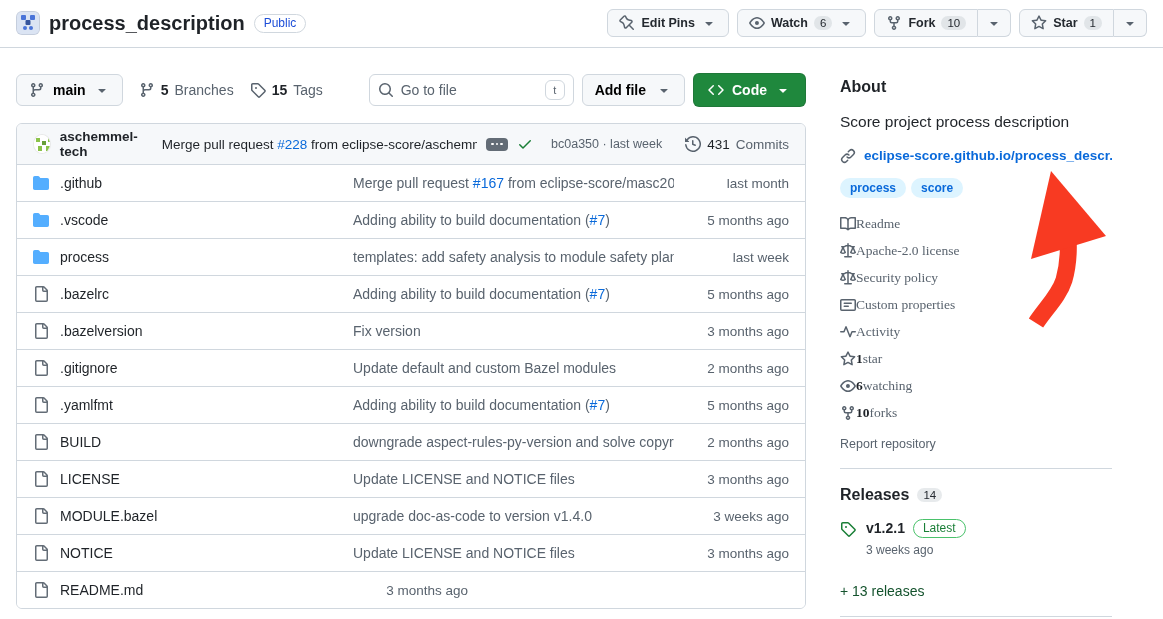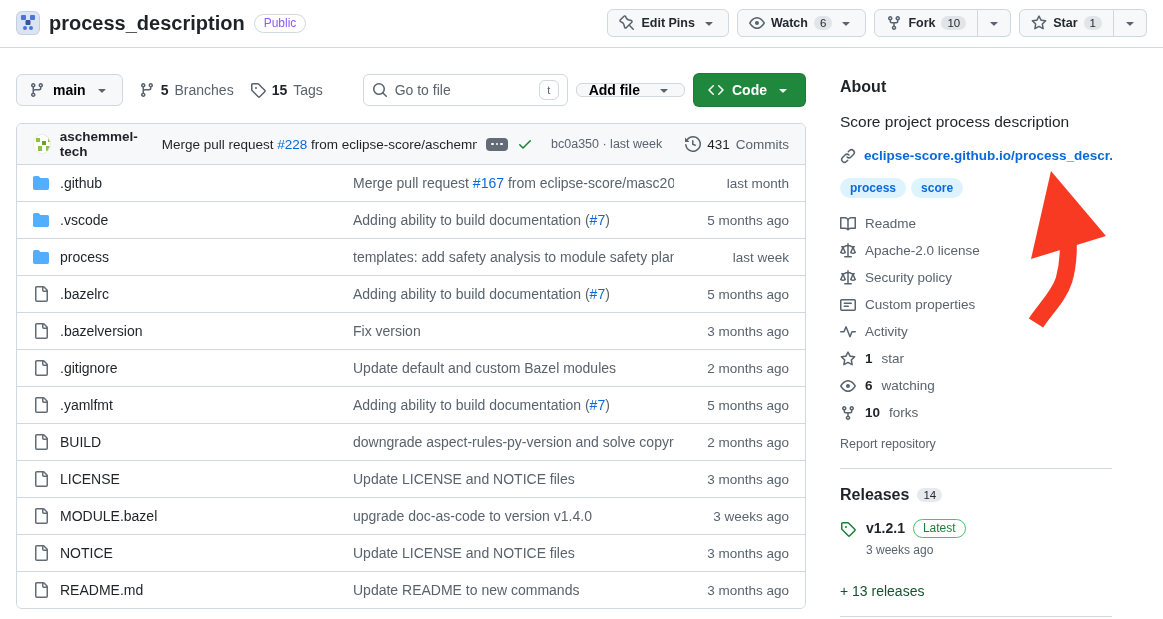--- a/index.html
+++ b/index.html
@@ -18,21 +18,21 @@
     padding: 9px 16px 10px; border-bottom: 1px solid #d0d7de;
   }
   .repo-title-group { display: flex; align-items: center; gap: 9px; }
   .org-avatar {
     width: 24px; height: 24px; border-radius: 6px; background: #d9e1f2;
     display: flex; align-items: center; justify-content: center; overflow: hidden;
     border: 1px solid rgba(31,35,40,0.1);
   }
   .repo-title { font-size: 20px; font-weight: 700; color: #1f2328; }
   .visibility-pill {
-    border: 1px solid #d0d7de; color: #8b5cf6; border-radius: 2em;
+    border: 1px solid #d0d7de; color: #1d4ed8; border-radius: 2em;
     font-size: 12px; font-weight: 500; padding: 1px 9px 2px;
   }
   .hdr-actions { display: flex; gap: 8px; align-items: center; }
   .btn {
     display: inline-flex; align-items: center; gap: 6px; height: 28px;
     padding: 8px 11px; font-size: 12.5px; font-weight: 600; color: #24292f;
     background: #f6f8fa; border: 1px solid #d0d7de; border-radius: 6px;
     cursor: pointer; white-space: nowrap;
   }
   .btn .oct { color: #59636e; }
@@ -71,21 +71,21 @@
     border: 0; outline: 0; flex: 1; min-width: 0; font-size: 14px; color: #1f2328;
     font-family: inherit; background: transparent;
   }
   .goto-file input::placeholder { color: #59636e; }
   .kbd {
     border: 1px solid #d0d7de; border-radius: 6px; width: 20px; height: 20px;
     display: flex; align-items: center; justify-content: center;
     font-size: 11px; color: #59636e;
   }
   .add-file-btn {
-    display: inline-flex; align-items: center; gap: 16px; height: 14px; padding: 0 12px;
+    display: inline-flex; align-items: center; gap: 10px; height: 32px; padding: 0 12px;
     background: #f6f8fa; border: 1px solid #d0d7de; border-radius: 6px;
     font-size: 14px; font-weight: 600; cursor: pointer;
   }
   .code-btn {
     display: inline-flex; align-items: center; gap: 8px; height: 32px; padding: 16px 14px;
     background: #1f883d; border: 1px solid rgba(31,35,40,0.15); border-radius: 6px;
     color: #ffffff; font-size: 14px; font-weight: 600; cursor: pointer;
   }
   .code-btn .caret, .code-btn .oct { color: #ffffff; }
 
@@ -128,21 +128,21 @@
   .about-desc { font-size: 15.5px; margin: 15px 0 15px; line-height: 1.4; }
   .about-link { display: flex; align-items: center; gap: 8px; margin-bottom: 14px; }
   .about-link .oct { color: #59636e; }
   .about-link a { font-weight: 700; font-size: 13.5px; color: #0969da; white-space: nowrap; overflow: hidden; }
   .topics { display: flex; gap: 5px; margin-bottom: 18px; }
   .topic-pill {
     background: #ddf4ff; color: #0969da; border-radius: 2em; padding: 3px 10px;
     font-size: 12px; font-weight: 600;
   }
   .about-list { display: flex; flex-direction: column; gap: 11px; margin-bottom: 12px; }
-  .about-item { display: flex; align-items: center; gap: 9px; color: #59636e; font-size: 13.5px; cursor: pointer; }
+  .about-item { display: flex; align-items: center; color: #59636e; font-size: 13.5px; cursor: pointer; font-family: Liberation Serif, serif; }
   .about-item .about-icon { color: #59636e; width: 16px; height: 16px; }
   .about-item b { color: #1f2328; font-weight: 600; }
   .report-link { color: #59636e; font-size: 12.5px; margin-top: 4px; display: inline-block; }
   .side-divider { border: 0; border-top: 1px solid #d0d7de; margin: 17px 0; }
   .release-row { display: flex; gap: 10px; margin-top: 15px; }
   .release-row .oct { color: #1a7f37; margin-top: 2px; }
   .release-version { display: flex; align-items: center; gap: 8px; }
   .release-version a { font-weight: 700; font-size: 14px; color: #1f2328; }
   .latest-pill {
     border: 1px solid #4ac26b; color: #1a7f37; border-radius: 2em;
@@ -496,21 +496,20 @@
 
           <div class="file-row">
             <div class="col-name">
               <span class="row-icon">
                 <svg width="16" height="16" viewBox="0 0 16 16" fill="#636c76">
                   <path d="M2 1.75C2 .784 2.784 0 3.75 0h6.586c.464 0 .909.184 1.237.513l2.914 2.914c.329.328.513.773.513 1.237v9.586A1.75 1.75 0 0 1 13.25 16h-9.5A1.75 1.75 0 0 1 2 14.25Zm1.75-.25a.25.25 0 0 0-.25.25v12.5c0 .138.112.25.25.25h9.5a.25.25 0 0 0 .25-.25V6h-2.75A1.75 1.75 0 0 1 9 4.25V1.5Zm6.75.062V4.25c0 .138.112.25.25.25h2.688l-.011-.013-2.914-2.914-.013-.011Z"></path>
                 </svg>
               </span>
               <a>README.md</a>
             </div>
-            <div class="col-msg"><span>Update README to new commands</span></div>
             <div class="col-date">3 months ago</div>
           </div>
         </div>
     </div>
   </div>
 
   <aside class="side-col">
     <h2 class="side-h2">About</h2>
     <p class="about-desc">Score project process description</p>
     <div class="about-link">

